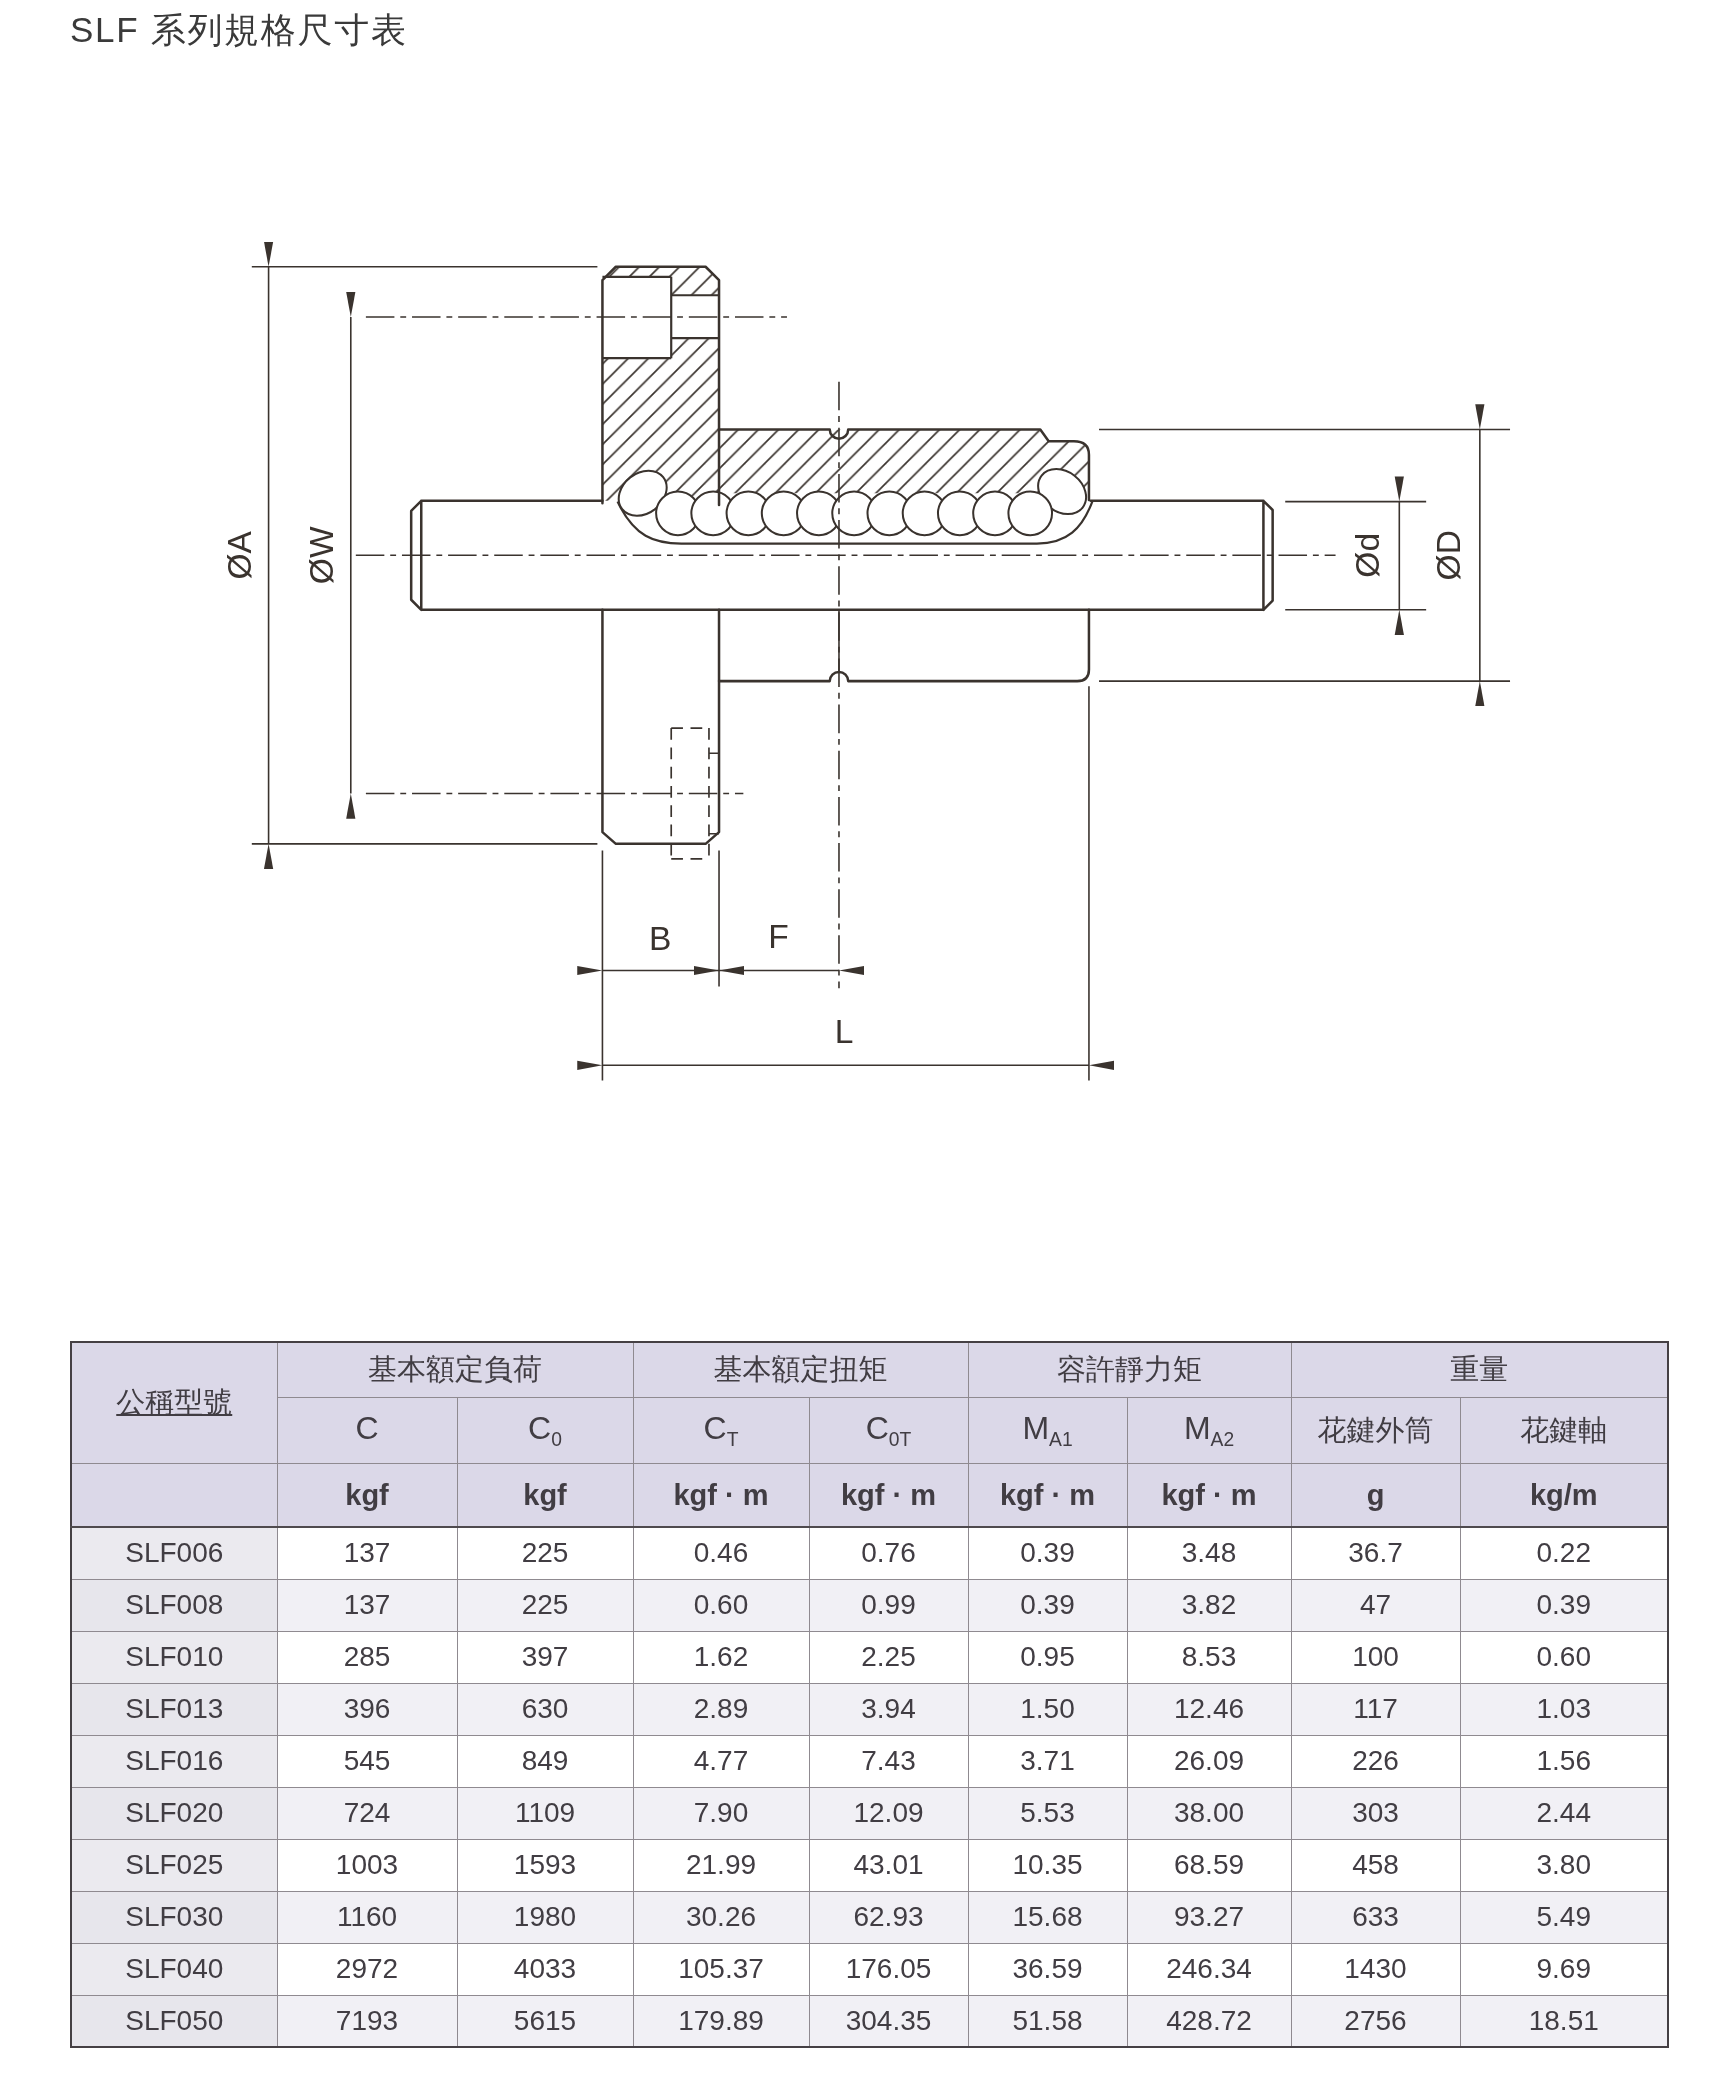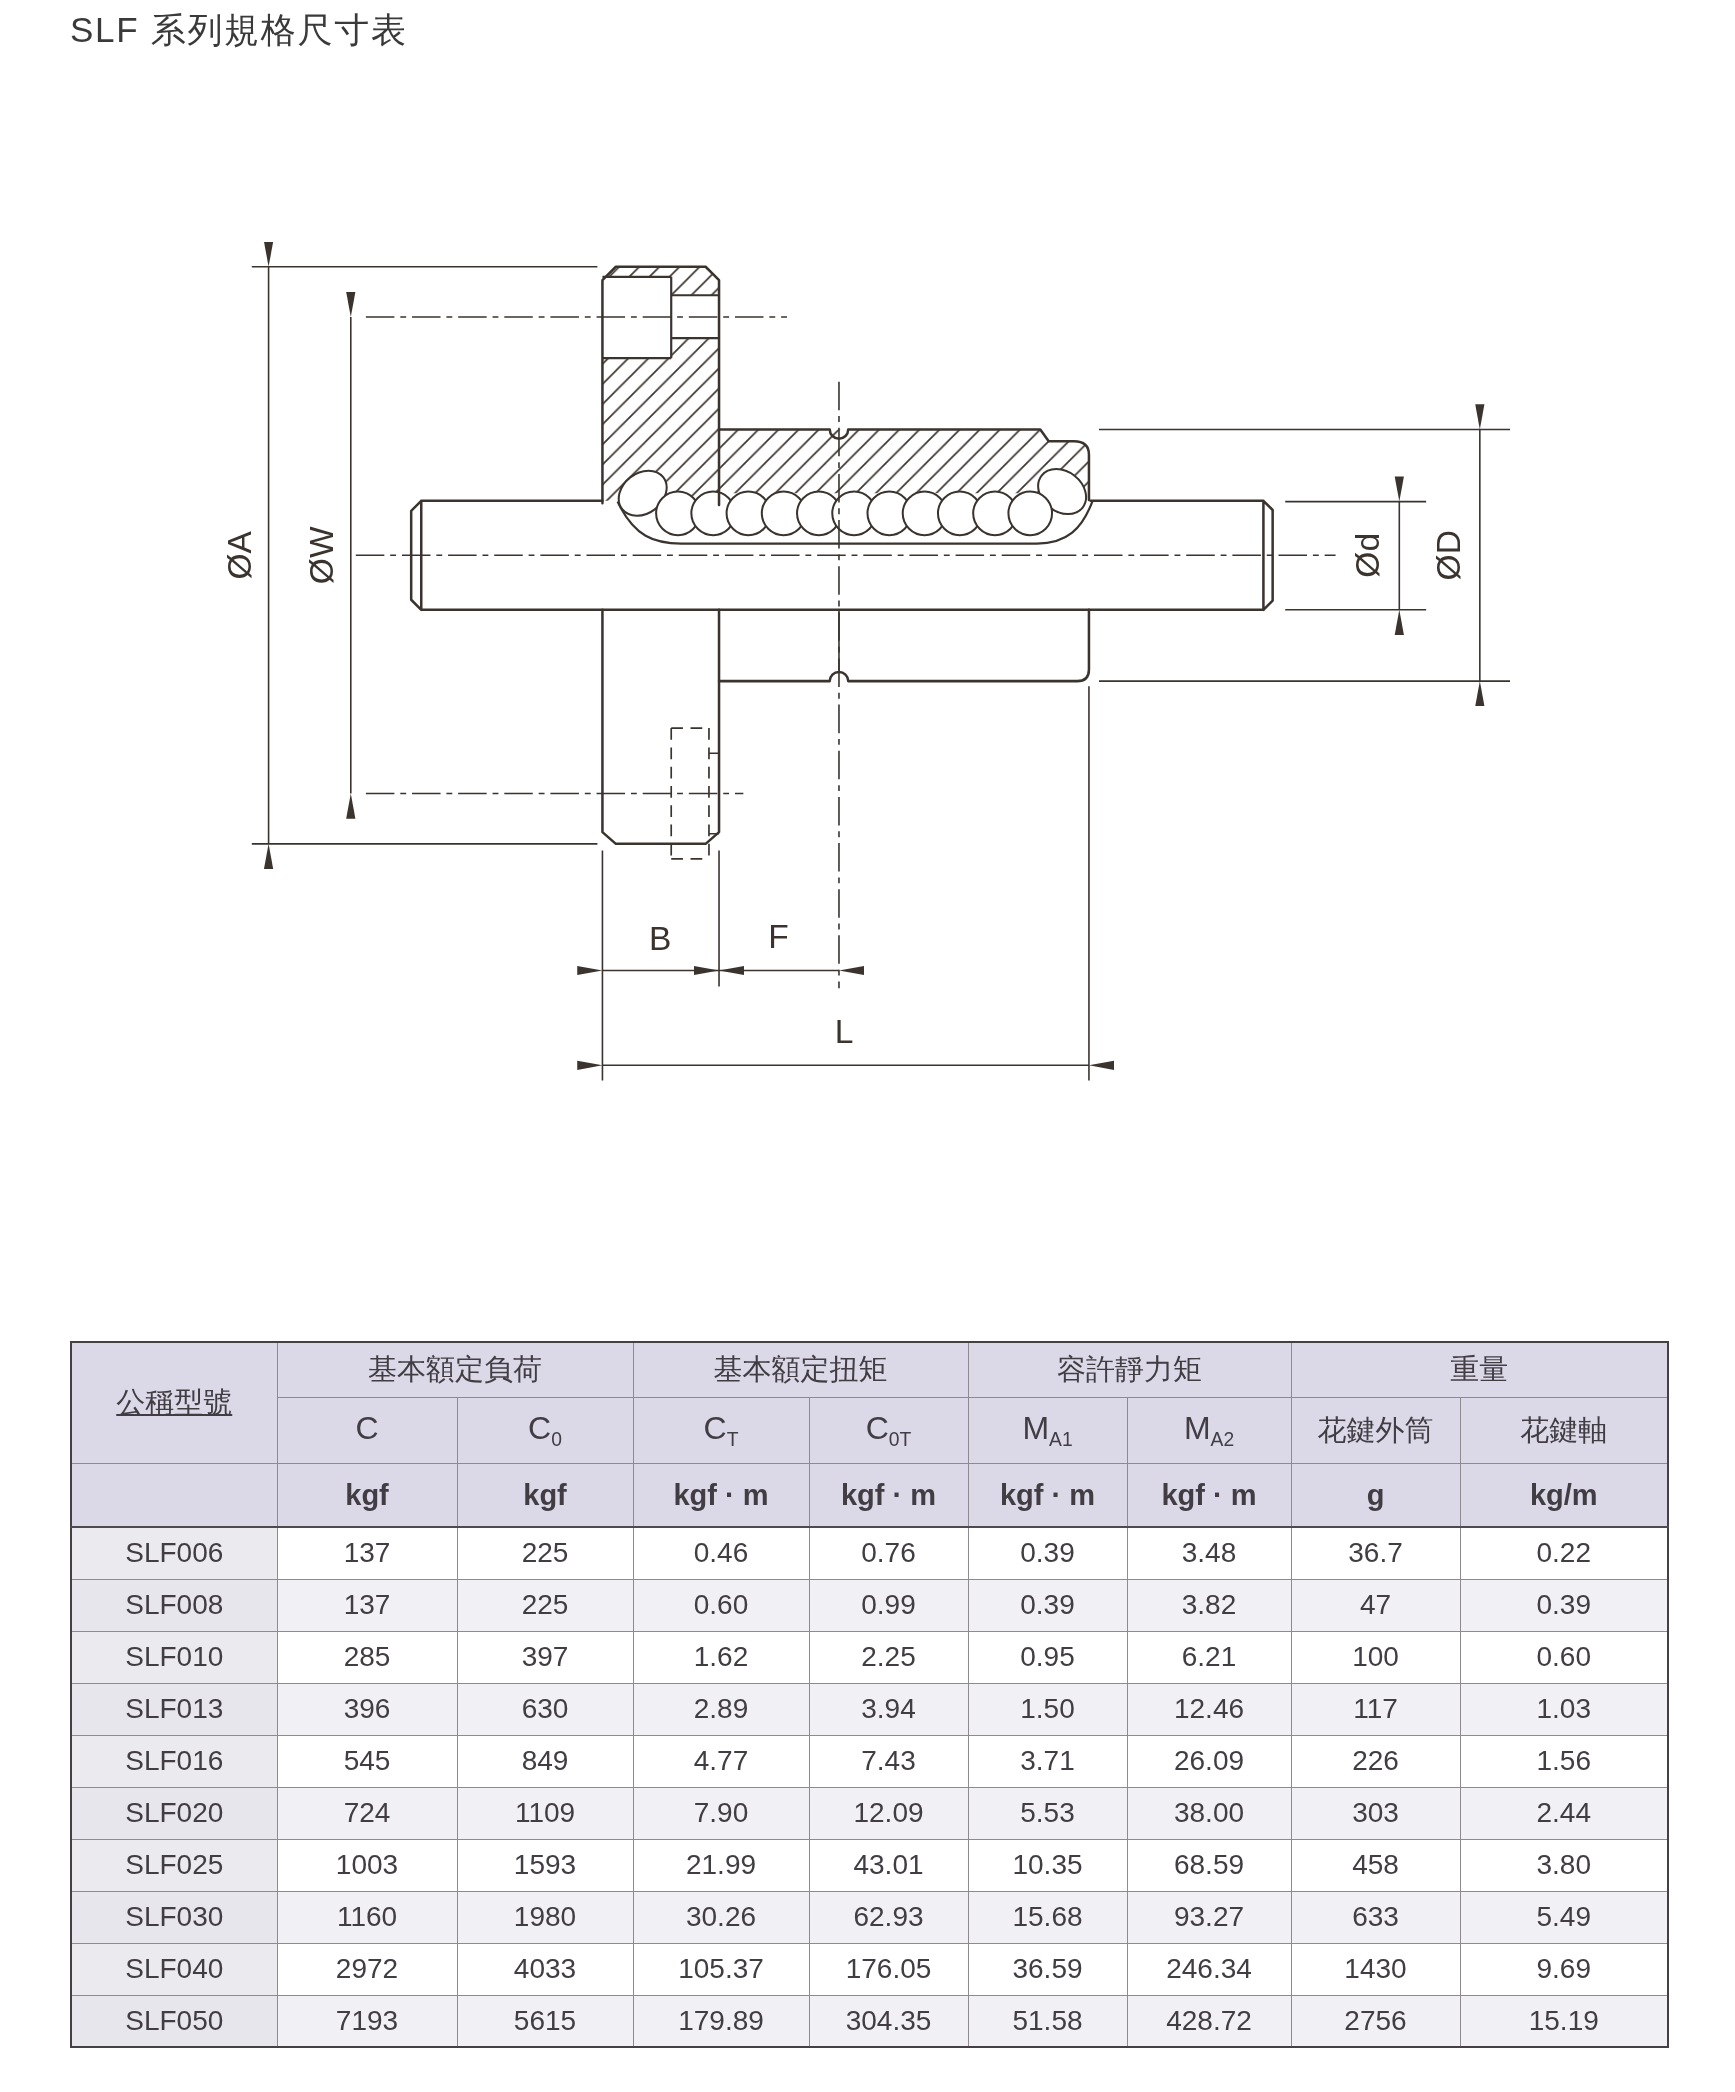--- a/index.html
+++ b/index.html
@@ -207,21 +207,21 @@
       <td>47</td>
       <td>0.39</td>
     </tr>
         <tr>
       <th>SLF010</th>
       <td>285</td>
       <td>397</td>
       <td>1.62</td>
       <td>2.25</td>
       <td>0.95</td>
-      <td>6.21</td>
+      <td>8.53</td>
       <td>100</td>
       <td>0.60</td>
     </tr>
         <tr class="alt">
       <th>SLF013</th>
       <td>396</td>
       <td>630</td>
       <td>2.89</td>
       <td>3.94</td>
       <td>1.50</td>
@@ -286,19 +286,19 @@
     </tr>
         <tr class="alt">
       <th>SLF050</th>
       <td>7193</td>
       <td>5615</td>
       <td>179.89</td>
       <td>304.35</td>
       <td>51.58</td>
       <td>428.72</td>
       <td>2756</td>
-      <td>15.19</td>
+      <td>18.51</td>
     </tr>
       </tbody>
   </table>
 
 </div>
 
 
 </body></html>

